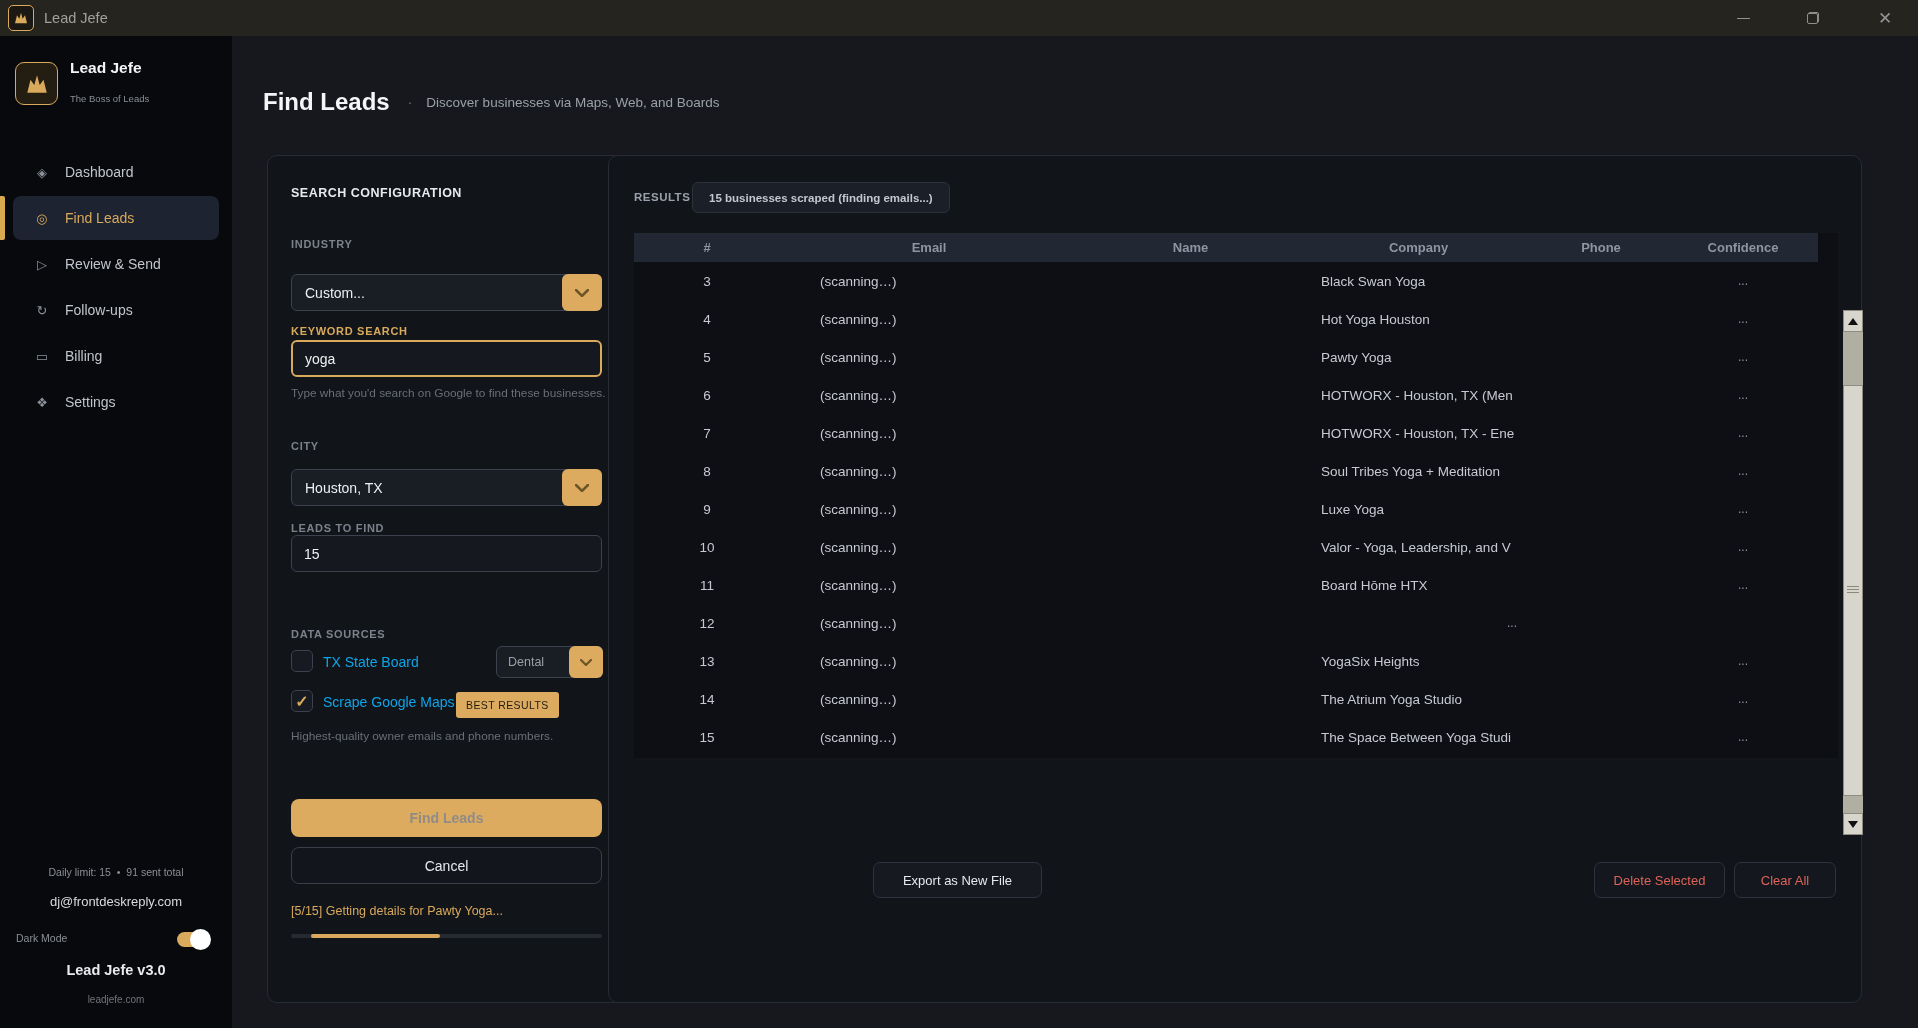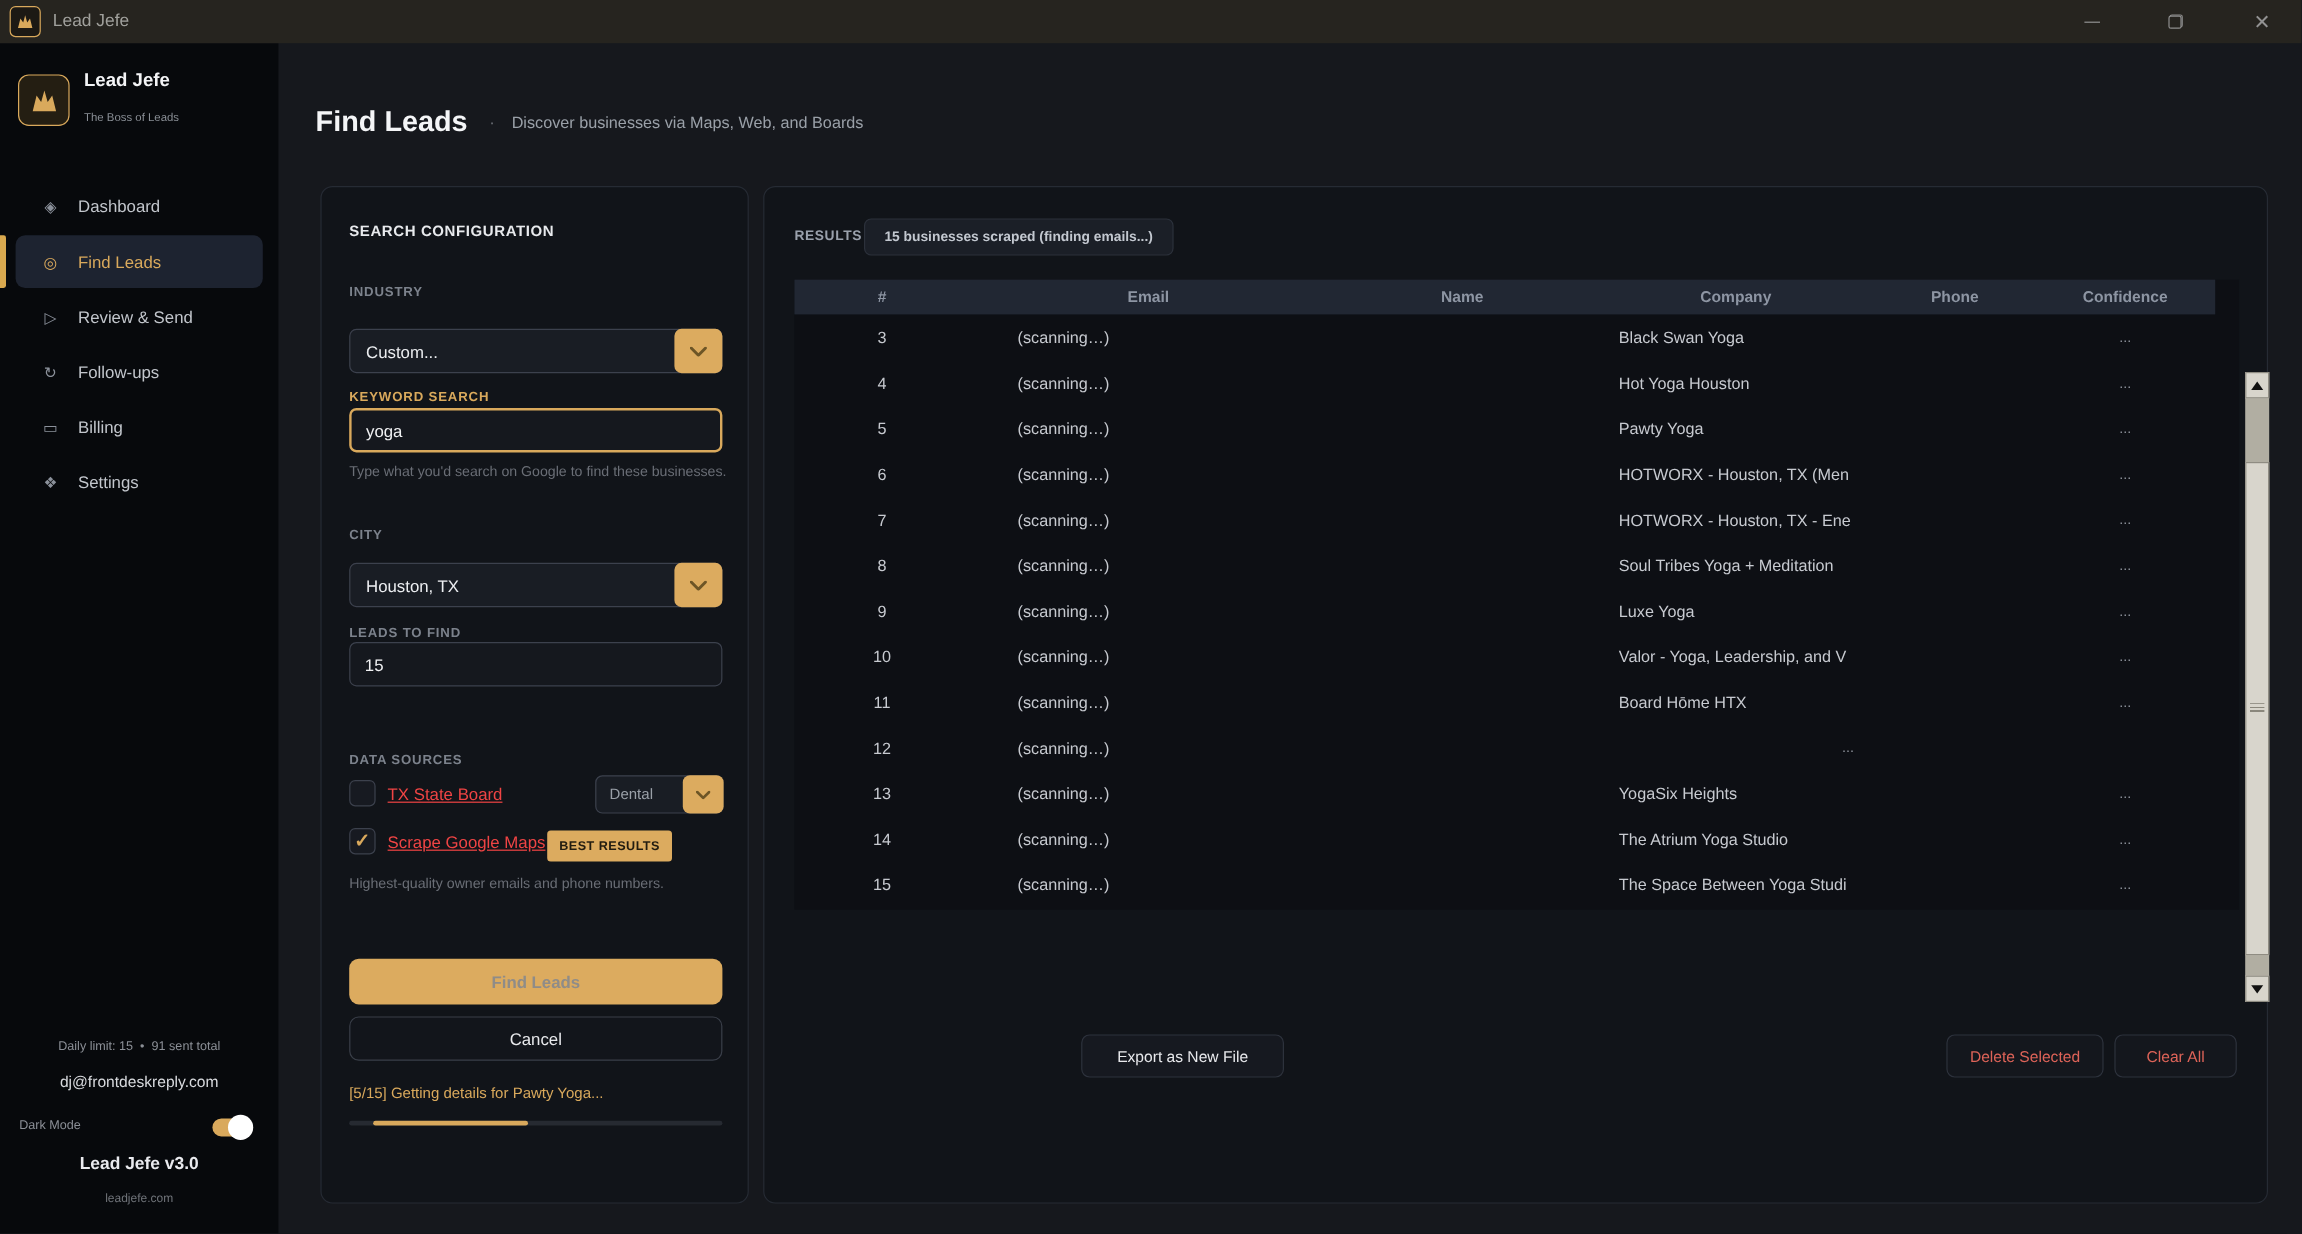--- a/index.html
+++ b/index.html
@@ -45,45 +45,45 @@
 
   
   .page-header { position:absolute; left:263px; top:88px; display:flex; align-items:center; }
   .page-title { font-size:24px; font-weight:bold; color:#f4f5f7; }
   .page-sep { margin:0 14px 0 18px; color:#6c7077; font-size:14px; }
   .page-subtitle { font-size:13.5px; color:#9aa0a8; }
 
   
   .panel { position:absolute; top:155px; height:848px; background:#111419; border:1px solid #262b34; border-radius:10px; }
   .panel.config { left:267px; width:357px; }
-  .panel.results { left:636px; width:1254px;text-align:right; }
+  .panel.results { left:608px; width:1254px;text-align:right; }
 
   
   .cfg-section-title { position:absolute; left:23px; top:30px; font-size:12.5px; font-weight:bold; letter-spacing:.5px; color:#e8eaed; }
   .cfg-label { position:absolute; left:23px; font-size:11px; font-weight:bold; letter-spacing:.7px; color:#7c828c;margin-top:12px; }
   .cfg-label.gold { color:#d9a95c; }
   .l-industry { top:70px; } .l-keyword { top:157px; } .l-city { top:272px; } .l-leads { top:354px; } .l-sources { top:460px; }
   .select { position:absolute; left:23px; width:311px; height:37px; background:#191d24; border:1px solid #3c414d; border-radius:6px; display:flex; align-items:center;margin-top:16px; }
   .s-industry { top:102px; } .s-city { top:297px; }
   .select .select-value { padding-left:13px; font-size:14px; color:#eceef1; }
   .select-btn { position:absolute; right:-1px; top:-1px; width:40px; height:37px; background:#dcab5f; border-radius:6px; display:flex; align-items:center; justify-content:center; }
   .text-input { position:absolute; left:23px; width:311px; height:37px; background:#15181e; border:1.5px solid #3c414d; border-radius:6px; color:#f0f1f3; font-size:14px; padding-left:12px; font-family:"Liberation Sans",sans-serif; outline:none; }
   .i-keyword { top:184px; border:2px solid #d9a95c; }
   .i-leads { top:379px; }
   .cfg-help { position:absolute; left:23px; width:320px; font-size:11.8px; color:#6a6e76; white-space:nowrap; }
   .h-keyword { top:230px; } .h-sources { top:573px; }
   .checkbox { position:absolute; left:23px; width:22px; height:22px; border:1.5px solid #3c414d; border-radius:5px; background:#171a21; display:flex; align-items:center; justify-content:center; font-size:16px; font-weight:bold; color:transparent; }
   .cb-1 { top:494px; } .cb-2 { top:534px; }
   .checkbox.checked { color:#d9a95c; }
-  .cb-label { position:absolute; left:55px; font-size:14px; color:#ef4444;text-decoration:underline; }
+  .cb-label { position:absolute; left:55px; font-size:14px; color:#0ea5e9; }
   .cbl-1 { top:498px; } .cbl-2 { top:538px; }
   .mini-select { position:absolute; left:228px; top:490px; width:107px; height:32px; background:#191d24; border:1px solid #3c414d; border-radius:6px; display:flex; align-items:center; }
   .mini-select .select-value { padding-left:11px; font-size:12.5px; color:#9aa0a8; }
   .mini-select .select-btn { width:34px; height:32px; }
-  .best-badge { position:absolute; left:188px; top:536px; height:26px; background:#dcab5f; color:#221c10; font-size:10.5px; font-weight:bold; letter-spacing:.4px; border-radius:3px; display:flex; align-items:center; padding:0 10px; }
+  .best-badge { position:absolute; left:188px; top:536px; height:26px; background:#dcab5f; color:#221c10; font-size:10.5px; font-weight:normal; letter-spacing:.4px; border-radius:3px; display:flex; align-items:center; padding:0 10px; }
   .btn { display:flex; align-items:center; justify-content:center; border-radius:8px; font-size:14px; }
   .find-btn { position:absolute; left:23px; top:643px; width:311px; height:38px; background:#dcab5f; color:#8f8c88; font-weight:bold; }
   .cancel-btn { position:absolute; left:23px; top:691px; width:311px; height:37px; background:#12151b; border:1px solid #3a3f49; color:#e8e9ec; }
   .progress-text { position:absolute; left:23px; top:748px; font-size:12.5px; color:#d9a95c; }
   .progress-track { position:absolute; left:23px; top:778px; width:311px; height:4px; background:#262a31; border-radius:2px; }
   .progress-fill { position:absolute; top:0; height:4px; background:#d9a95c; border-radius:2px; }
 
   
   .results-label { position:absolute; left:25px; top:35px; font-size:11.5px; font-weight:bold; letter-spacing:.5px; color:#9aa1ac; }
   .status-badge { position:absolute; left:83px; top:26px; height:31px; background:#1b1f27; border:1px solid #2c313b; border-radius:6px; display:flex; align-items:center; padding:0 16px; font-size:11.5px; font-weight:bold; color:#c3c8d0; }

